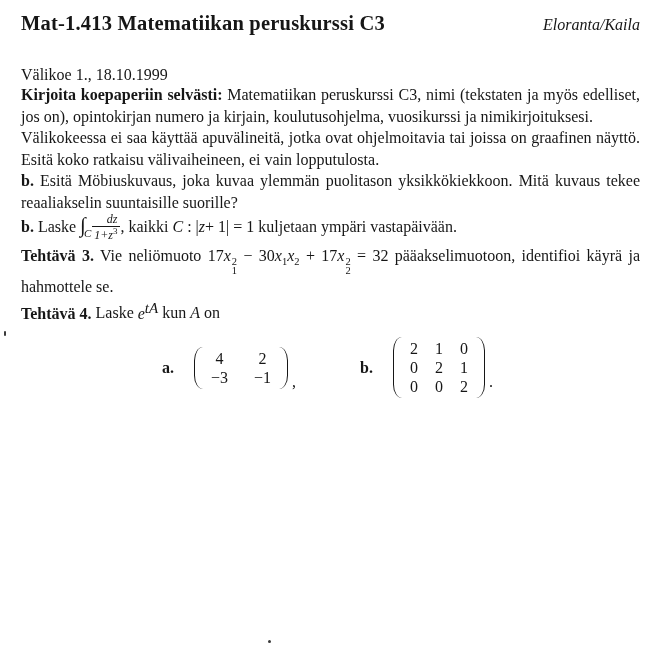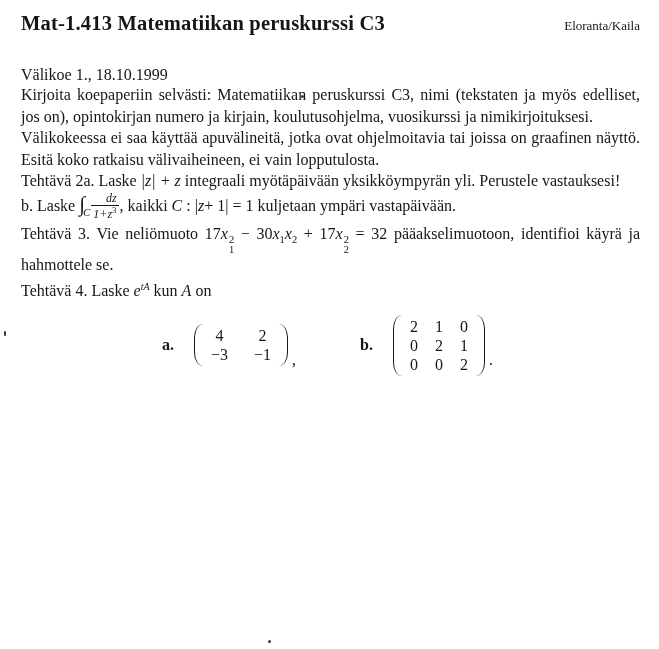--- a/index.html
+++ b/index.html
@@ -19,35 +19,35 @@
   .header-row {
     display: flex;
     justify-content: space-between;
     align-items: baseline;
   }
   .course-title {
     font-size: 20.5px;
     font-weight: bold;
     letter-spacing: 0.2px;
   }
-  .author { font-size: 13px; }
+  .author { font-size: 16px; font-style: italic; }
   .examline { margin-top: 31px; font-size: 16px; }
   p.para {
     font-size: 16px;
     line-height: 21.5px;
     text-align: justify;
     margin: 0;
   }
   .intro { margin-top: 37px; }
   .rules { margin-top: 6px; }
   .p1a { margin-top: 41px; }
   .p2a { margin-top: 13px; }
   .p3  { margin-top: 15px; }
   .p4line { margin-top: 23px; }
-  b.lbl { font-weight: normal; margin-top: 32px; }
+  b.lbl { font-weight: bold; margin-top: 32px; }
   .it { font-style: italic; }
 
   
   .mroot { white-space: nowrap; }
   .ridx { font-size: 10px; position: relative; top: -7px; margin-right: -4px; }
   .rsign { font-size: 18px; line-height: 0; }
   .rbar { border-top: 1.4px solid #161616; margin-left: -2px; padding: 0 2px 0 1px; }
 
   
   .mint { font-size: 21px; font-style: italic; line-height: 0; }
@@ -61,21 +61,21 @@
   .frac .den { display: block; padding: 0 2px; }
   .frac sup { font-size: 9px; }
 
   
   .ss {
     display: inline-flex; flex-direction: column; align-items: flex-start;
     font-size: 10.5px; line-height: 9.5px;
     vertical-align: -4px; padding-left: 1px;
   }
   sub.m { font-size: 10.5px; }
-  sup.m { font-size: 10px; font-family: Liberation Serif, serif; }
+  sup.m { font-size: 15px; font-family: Liberation Serif, serif; }
 
   
   .matrixrow {
     display: flex; align-items: center;
     margin-top: 13px; padding-left: 141px;
     font-size: 16px;
   }
   .mlabel { font-weight: bold; }
   .matrix { display: inline-flex; align-items: stretch; margin-left: 20px; }
   .lp, .rp { width: 8px; }
@@ -117,27 +117,25 @@
 
   <div class="examline">Välikoe 1., 18.10.1999</div>
 
   <p class="para intro">
     <b class="lbl">Kirjoita koepaperiin selvästi:</b>
     <span>Matematiikan peruskurssi C3, nimi (tekstaten ja myös edelliset, jos on), opintokirjan numero ja kirjain, koulutusohjelma, vuosikurssi ja nimikirjoituksesi.</span>
   </p>
 
   <p class="para rules">Välikokeessa ei saa käyttää apuvälineitä, jotka ovat ohjelmoitavia tai joissa on graafinen näyttö. Esitä koko ratkaisu välivaiheineen, ei vain lopputulosta.</p>
 
-
-  <p class="para p2a">
-    <b class="lbl">Tehtävä 2a.</b>
-    <span>Laske</span>
-    <span class="it">|z| + z</span>
-    <span>integraali myötäpäivään yksikköympyrän yli. Perustele vastauksesi!</span>
-  </p>
+  <p class="para">
+    <b class="lbl">b.</b>
+    <span>Esitä Möbiuskuvaus, joka kuvaa ylemmän puolitason yksikkökiekkoon. Mitä kuvaus tekee reaaliakselin suuntaisille suorille?</span>
+  </p>
+
   <p class="para">
     <b class="lbl">b.</b>
     <span>Laske</span>
     <span><span class="mint">∫</span><span class="isub">C</span><span class="frac"><span class="num it">dz</span><span class="den"><span class="it">1+z</span><sup>3</sup></span></span></span><span>, kaikki</span>
     <span class="it">C</span>
     <span>: |</span><span class="it">z</span><span>+ 1| = 1</span>
     <span>kuljetaan ympäri vastapäivään.</span>
   </p>
 
   <p class="para p3">

